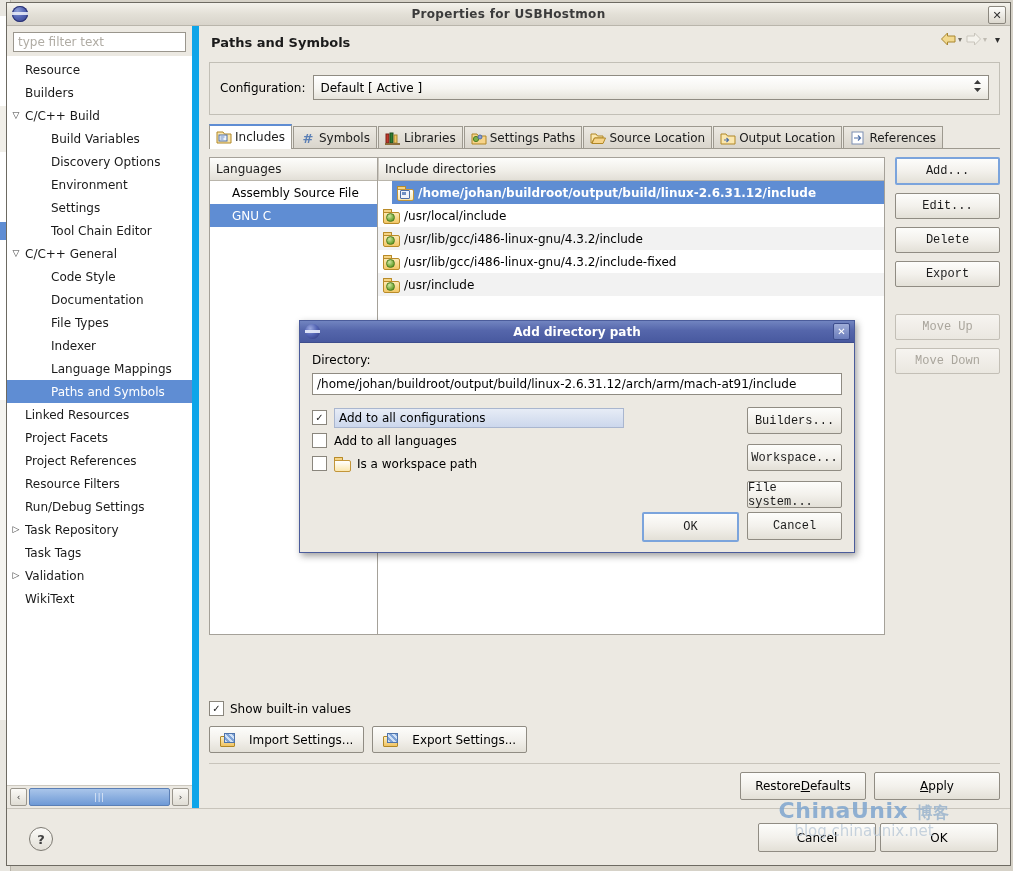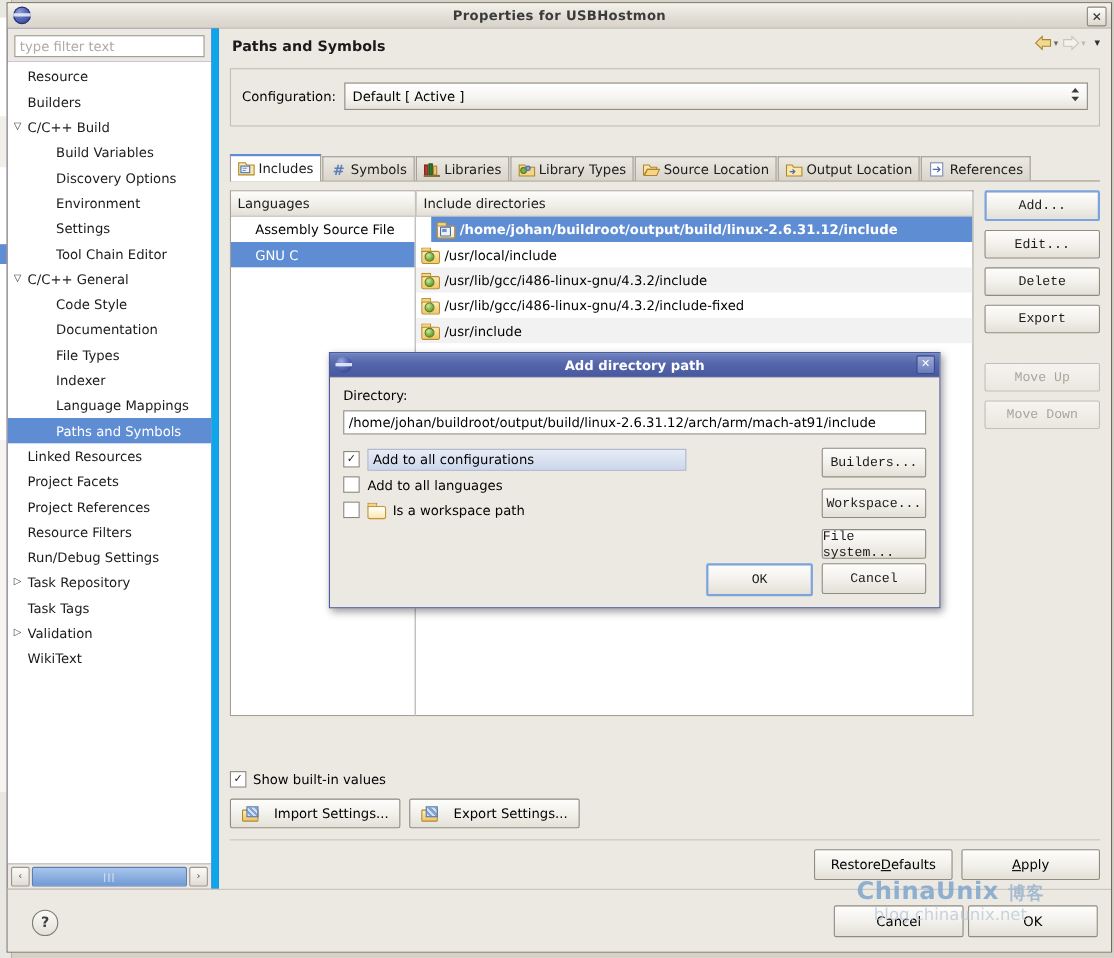--- a/index.html
+++ b/index.html
@@ -192,21 +192,21 @@
     position: relative;
   }
   #config-combo .spin {
     position: absolute; right: 6px; top: 3px;
     font-size: 8px; line-height: 8px; color: #3b3b3b;
     display: flex; flex-direction: column; align-items: center;
   }
 
   
   #tabs {
-    margin: 26px 10px 0 10px;
+    margin: 10px 10px 0 10px;
     display: flex; align-items: flex-end; height: 23px;
     border-bottom: 1px solid #9d998f;
     position: relative; z-index: 2;
   }
   .tab {
     height: 21px; display: flex; align-items: center; gap: 3px;
     padding: 0 6px;
     font-size: 12px;
     background: linear-gradient(to bottom,#ece9e2,#d9d5cc);
     border: 1px solid #9d998f;
@@ -681,21 +681,21 @@
               <rect x="0" y="12" width="15" height="2" fill="#8a6d3b"></rect>
             </svg>
             <span>Libraries</span>
           </div>
           <div class="tab">
             <svg width="16" height="14" viewBox="0 0 16 14">
               <path d="M1 3 h5 l1.5 2 H15 v8 H1 Z" fill="#f7d48a" stroke="#b08726"></path>
               <circle cx="5" cy="8" r="2.6" fill="#7fb04a" stroke="#4e7d21"></circle>
               <circle cx="9" cy="6" r="2" fill="#8f9fd6" stroke="#4d6fa8"></circle>
             </svg>
-            <span>Library Types</span>
+            <span>Settings Paths</span>
           </div>
           <div class="tab">
             <svg width="16" height="14" viewBox="0 0 16 14">
               <path d="M1 3 h5 l1.5 2 H13 v2 H4.5 L1.5 12 H1 Z" fill="#fbe7ae" stroke="#b08726"></path>
               <path d="M4.5 7 H15.5 L13 12.5 H2 Z" fill="#f7d48a" stroke="#b08726"></path>
             </svg>
             <span>Source Location</span>
           </div>
           <div class="tab">
             <svg width="16" height="14" viewBox="0 0 16 14">

